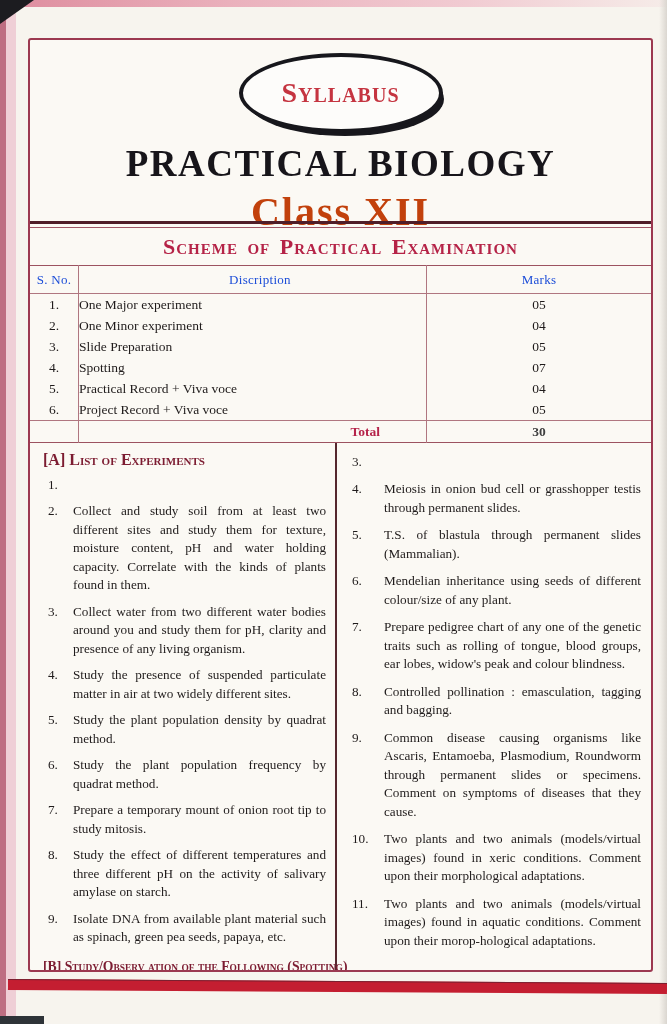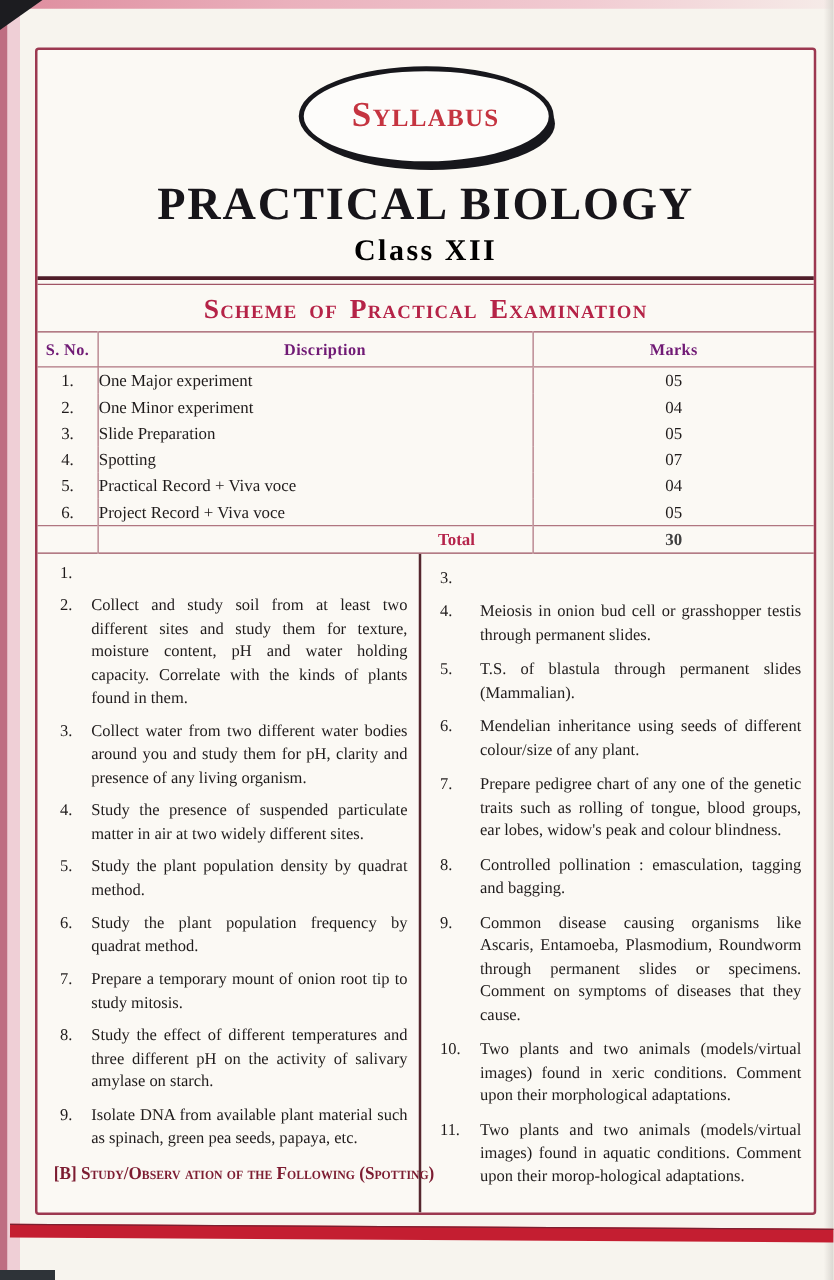--- a/index.html
+++ b/index.html
@@ -33,31 +33,31 @@
   .title-block { text-align:center; padding-top:13px; height:181px; box-sizing:border-box; }
   .badge-oval {
     width:196px; height:72px; margin:0 auto; background:#fdfcfa;
     border:4px solid #17171c; border-radius:50%;
     display:flex; align-items:center; justify-content:center;
     box-shadow:4px 6px 0 -3px #17171c;
   }
   .badge-text { font-variant:small-caps; font-weight:bold; font-size:28px;
     color:#c53440; letter-spacing:1px; }
   .main-title { margin-top:9px; font-size:37px; font-weight:bold; color:#17151a; letter-spacing:1.5px; }
-  .subtitle  { margin-top:3px; font-size:24px; font-weight:bold; color:#000000; letter-spacing:2px; }
+  .subtitle  { margin-top:3px; font-size:40px; font-weight:bold; color:#c2410c; letter-spacing:2px; }
   .title-sep { border-top:3px solid #4f1d28; border-bottom:1px solid #a05565; height:3px; }
 
   
   .scheme-heading { text-align:center; font-variant:small-caps; font-weight:bold;
     font-size:22px; color:#b52347; letter-spacing:1px; word-spacing:3px; padding:6px 0 5px; }
 
   
   table.scheme { width:100%; border-collapse:collapse;
     border-top:1px solid #9c5260; border-bottom:1px solid #9c5260; }
-  table.scheme th { font-size:13px; color:#701a75; font-weight:bold;
+  table.scheme th { font-size:13px; color:#1d4ed8; font-weight:normal;
     border-bottom:1px solid #b07680; height:25px; letter-spacing:.3px; }
   table.scheme td { font-size:13.5px; height:19px; }
   .c-sno  { width:46px; text-align:center; border-right:1px solid #b07680; }
   .c-desc { text-align:left; padding-left:0; }
   th.c-desc { text-align:center; padding-left:16px; }
   .c-marks { width:222px; text-align:center; border-left:1px solid #b07680; }
   tfoot td { border-top:1px solid #b07680; font-weight:bold; height:25px; }
   .total-label { color:#b5234a; text-align:right; padding-right:46px; }
   .total-value { color:#404040; }
 
@@ -144,20 +144,21 @@
         <tr>
           <td class="c-sno"></td>
           <td class="c-desc total-label">Total</td>
           <td class="c-marks total-value">30</td>
         </tr>
       </tfoot>
     </table>
 
     <div class="columns">
       <div class="col-left">
+        <div class="sec-heading">[A] List of Experiments</div>
         <div>
             <div class="item">
               <span class="num">1.</span>
             </div>
             <div class="item">
               <span class="num">2.</span>
               <span class="txt">Collect and study soil from at least two different sites and study them for texture, moisture content, pH and water holding capacity. Correlate with the kinds of plants found in them.</span>
             </div>
             <div class="item">
               <span class="num">3.</span>

